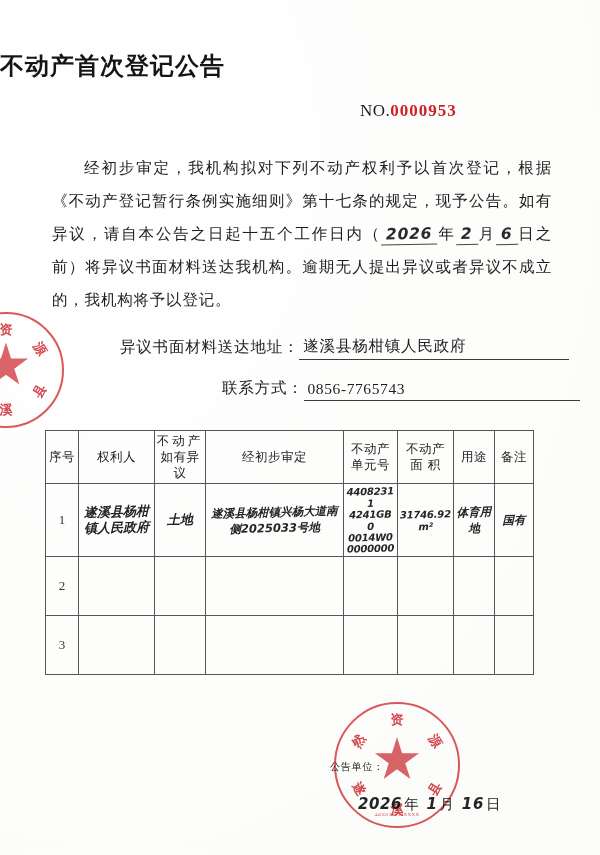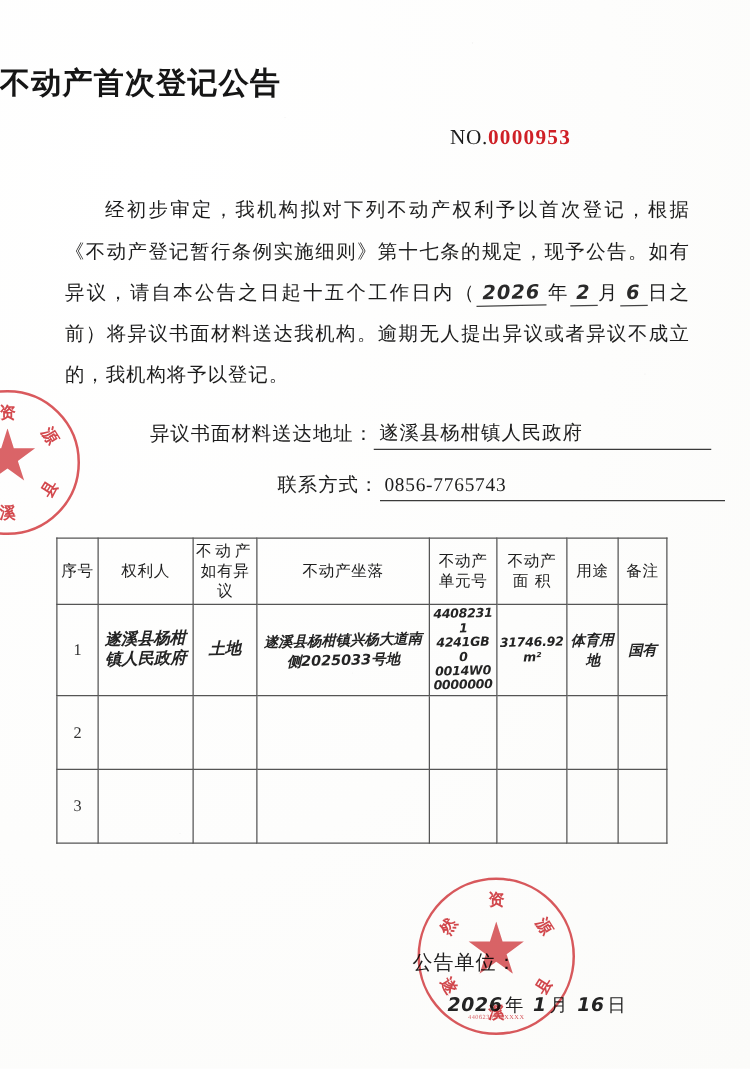--- a/index.html
+++ b/index.html
@@ -160,21 +160,21 @@
     word-break: break-all;
   }
   .hw.small { font-size: 10px; line-height: 11.5px; letter-spacing: -.2px; }
   .hw.mid   { font-size: 11.5px; }
 
   
   #issuer-row {
     position: absolute;
     top: 760px;
     left: 330px;
-    font-size: 16px;
+    font-size: 10px;
     letter-spacing: .8px;
     color: #1d1d1d;
   }
   #issue-date {
     position: absolute;
     top: 795px;
     left: 318px;
     font-size: 14.5px;
     letter-spacing: .6px;
     margin-left: 38px;
@@ -264,21 +264,21 @@
 
   <table id="record-table">
     <thead>
       <tr>
         <th style="width:32px">序号</th>
         <th style="width:75px">权利人</th>
         <th style="width:50px" class="th-stack">
           <span class="sp">不动产</span>
           <span>如有异议</span>
         </th>
-        <th style="width:137px">不动产坐落</th>
+        <th style="width:137px">经初步审定</th>
         <th style="width:53px" class="th-stack">
           <span>不动产</span>
           <span>单元号</span>
         </th>
         <th style="width:55px" class="th-stack">
           <span>不动产</span>
           <span>面 积</span>
         </th>
         <th style="width:40px">用途</th>
         <th style="width:38px">备注</th>

